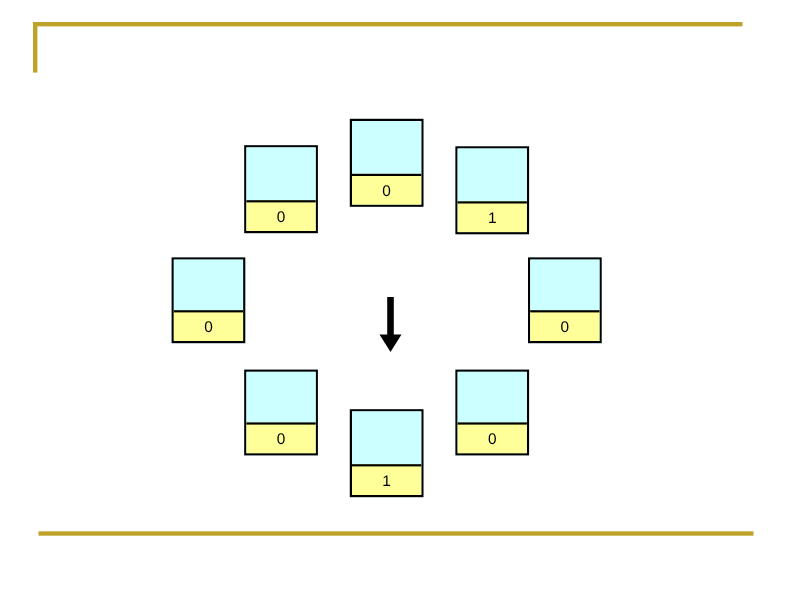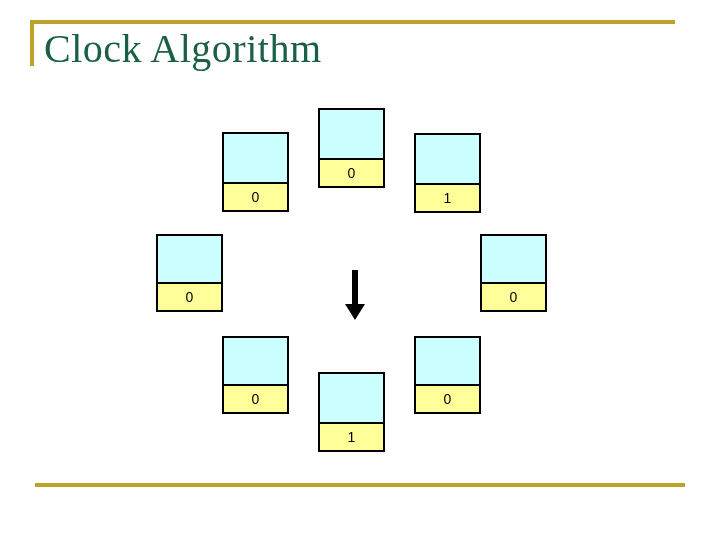--- a/index.html
+++ b/index.html
@@ -92,21 +92,20 @@
   }
 </style>
 </head>
 <body>
 
 <div id="slide" style="background: rgb(255, 255, 255);">
 
   <div id="title-rule-top" style="background: rgb(191, 162, 42);"></div>
   <div id="title-rule-left" style="background: rgb(191, 162, 42);"></div>
 
-  <div id="slide-title" style="color: rgb(26, 96, 67);">Clock Algorithm</div>
 
   <div id="frames-layer">
       <div class="page-frame" style="left: 222px; top: 132px; width: 67px; height: 80px; background: rgb(204, 255, 255); border-color: rgb(0, 0, 0);">
         <div class="frame-body" style="background: rgb(204, 255, 255);"></div>
         <div class="ref-bit" style="background: rgb(255, 255, 153); border-top-color: rgb(0, 0, 0);">0</div>
       </div>
       <div class="page-frame" style="left: 318px; top: 108px; width: 67px; height: 80px; background: rgb(204, 255, 255); border-color: rgb(0, 0, 0);">
         <div class="frame-body" style="background: rgb(204, 255, 255);"></div>
         <div class="ref-bit" style="background: rgb(255, 255, 153); border-top-color: rgb(0, 0, 0);">0</div>
       </div>

